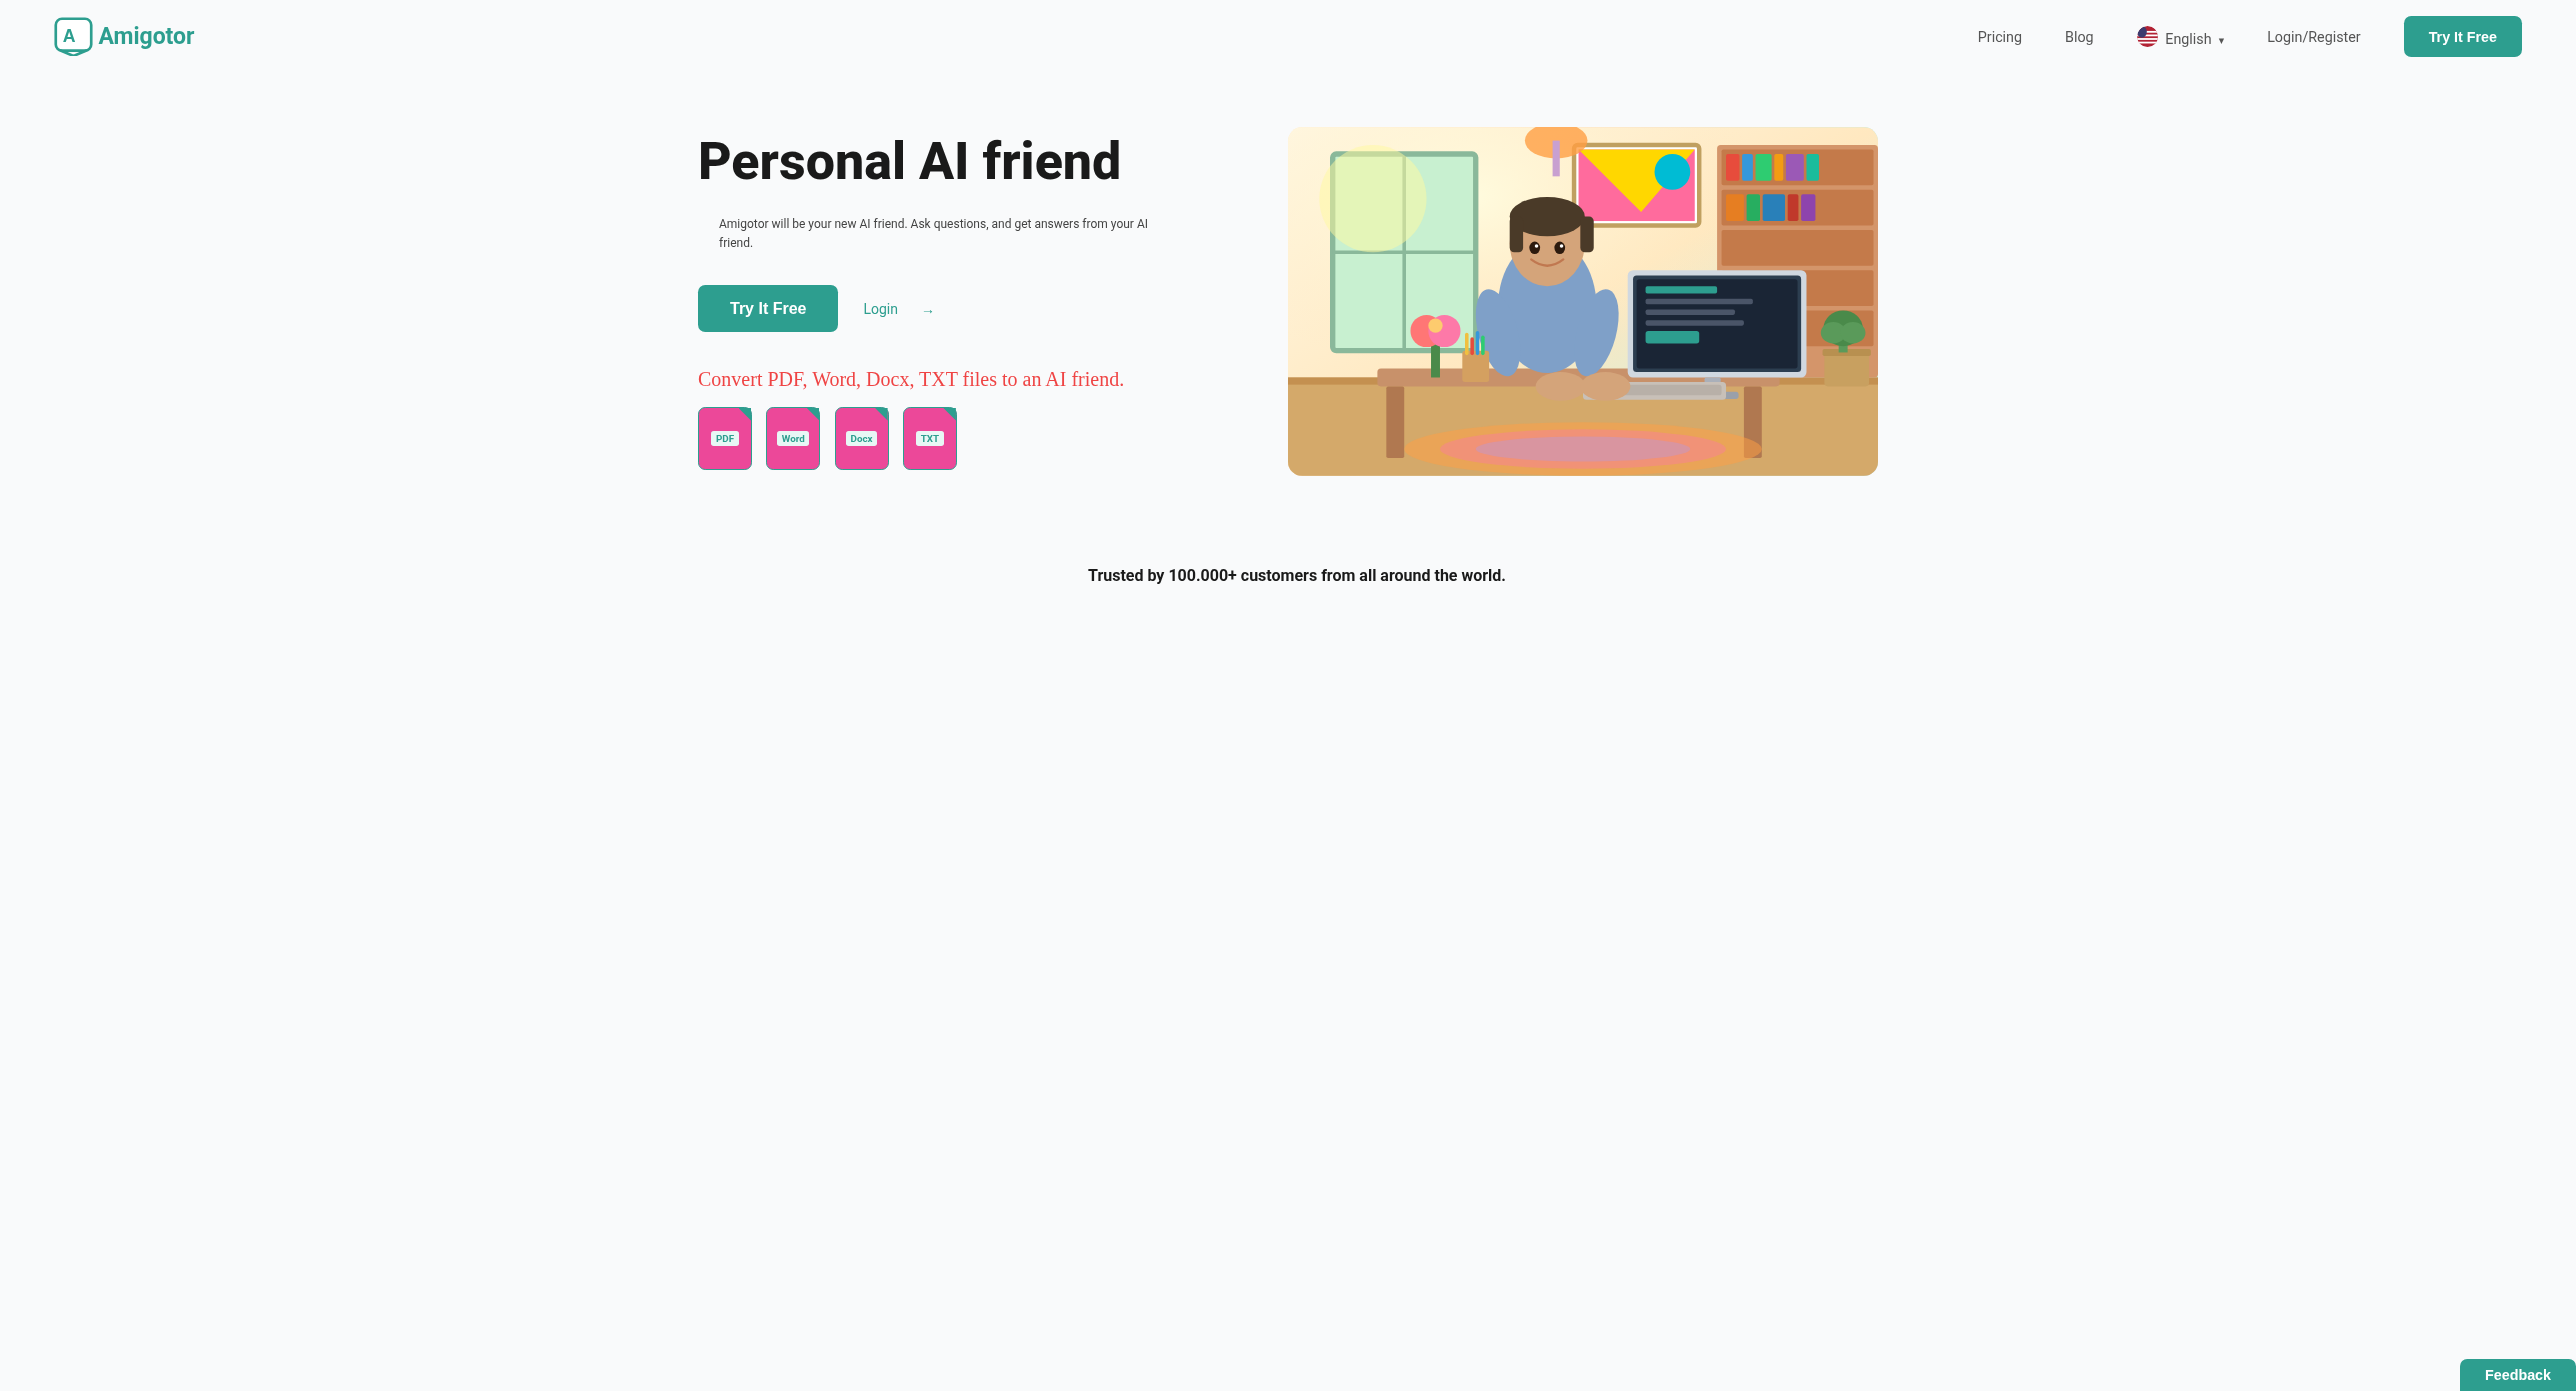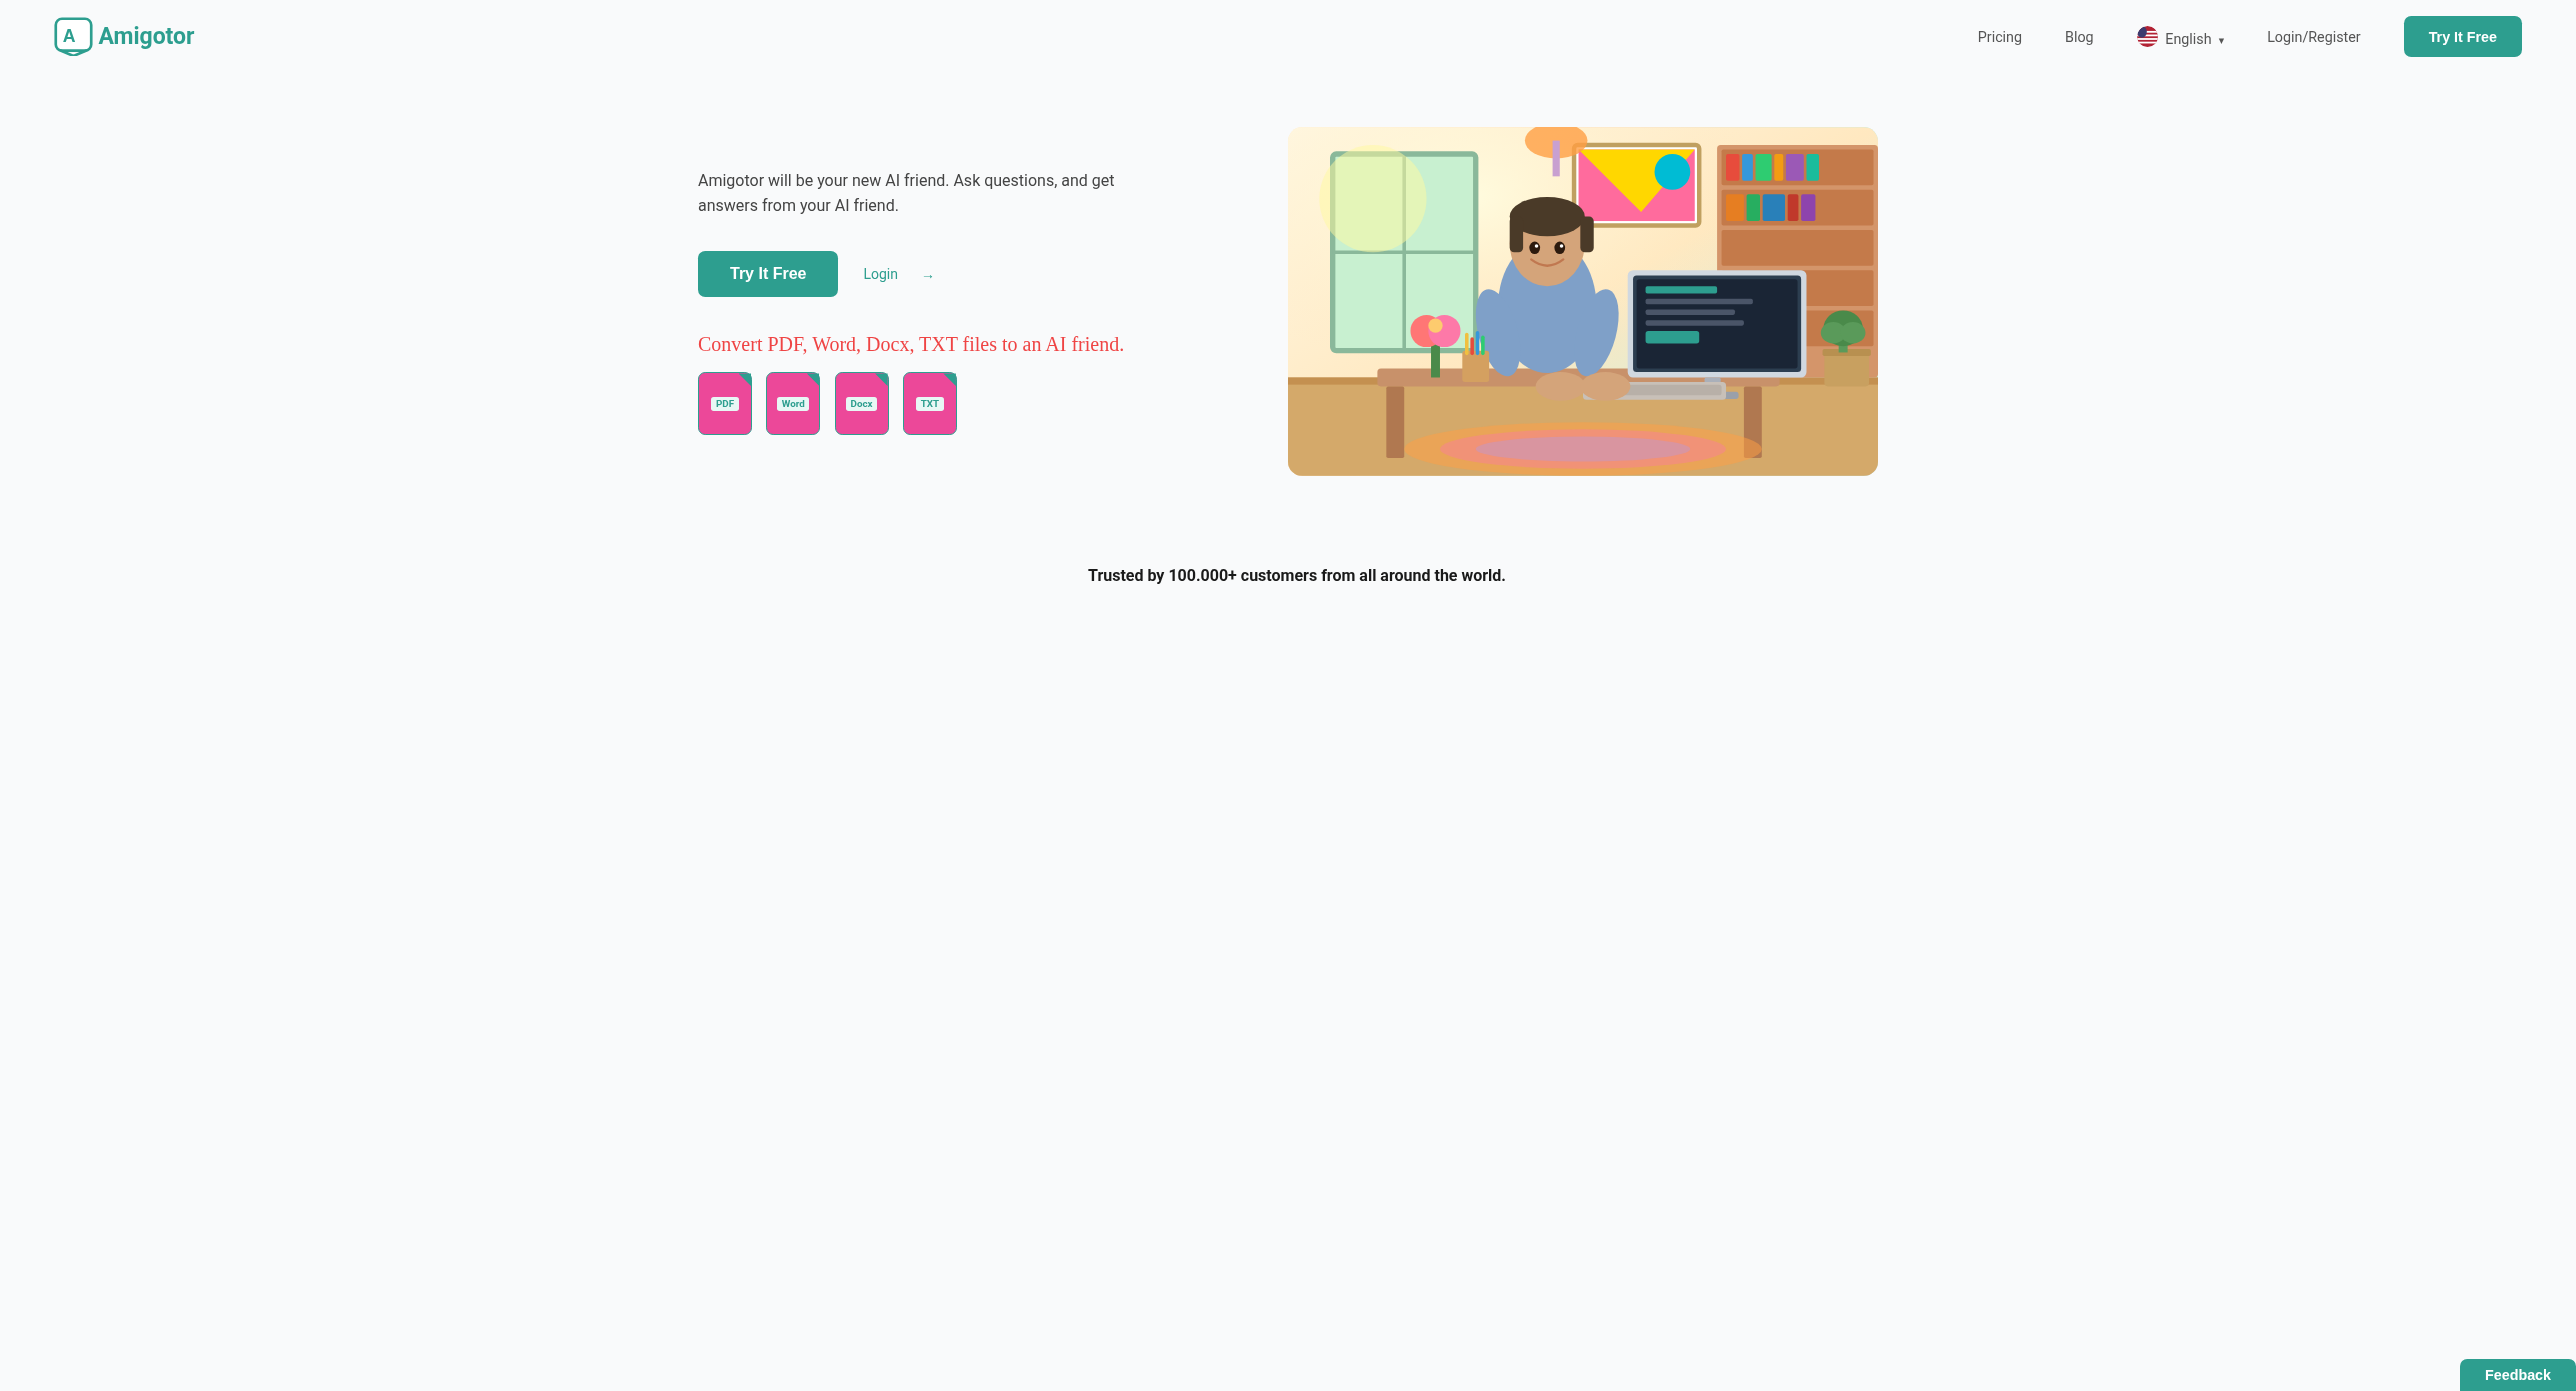--- a/index.html
+++ b/index.html
@@ -109,25 +109,26 @@
 
     .hero-title {
       font-size: 52px;
       font-weight: 800;
       color: #1a1a1a;
       line-height: 1.1;
       margin-bottom: 25px;
     }
 
     .hero-subtitle {
-      font-size: 16px;
+      font-size: 12px;
       color: #444;
       line-height: 1.6;
       margin-bottom: 32px;
       max-width: 465px;
+      margin-left: 21px;
     }
 
     .hero-buttons {
       display: flex;
       align-items: center;
       gap: 25px;
       margin-bottom: 36px;
     }
 
     .hero-try-btn {
@@ -282,20 +283,21 @@
       <span class="chevron-down">▾</span>
     </div>
 
     <span class="login-register">Login/Register</span>
     <button class="try-it-free-btn">Try It Free</button>
   </div>
 </nav>
 
 <section class="hero">
   <div class="hero-left">
+    <h1 class="hero-title">Personal AI friend</h1>
     <p class="hero-subtitle">Amigotor will be your new AI friend. Ask questions, and get answers from your AI friend.</p>
 
     <div class="hero-buttons">
       <button class="hero-try-btn">Try It Free</button>
       <a class="hero-login-link">
         <span>Login</span>
         <span>→</span>
       </a>
     </div>
 

